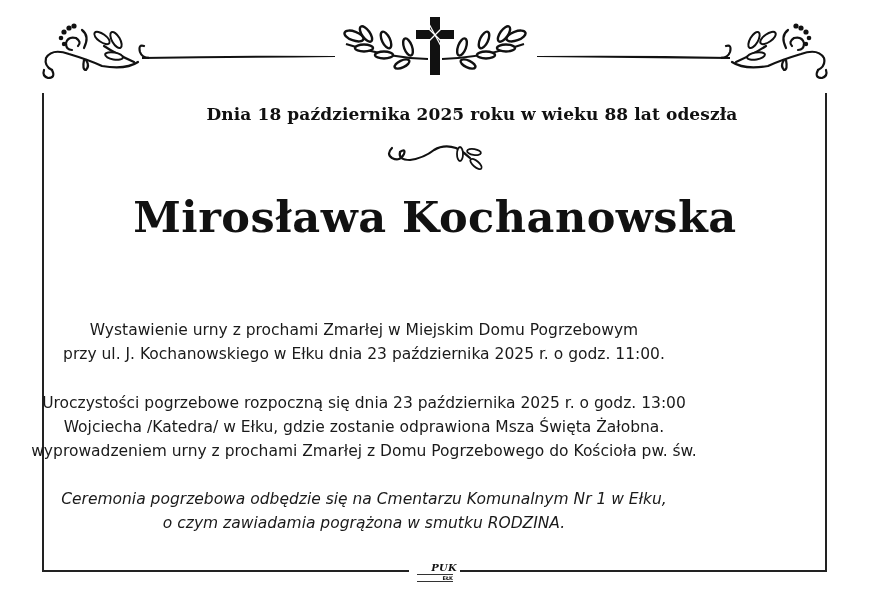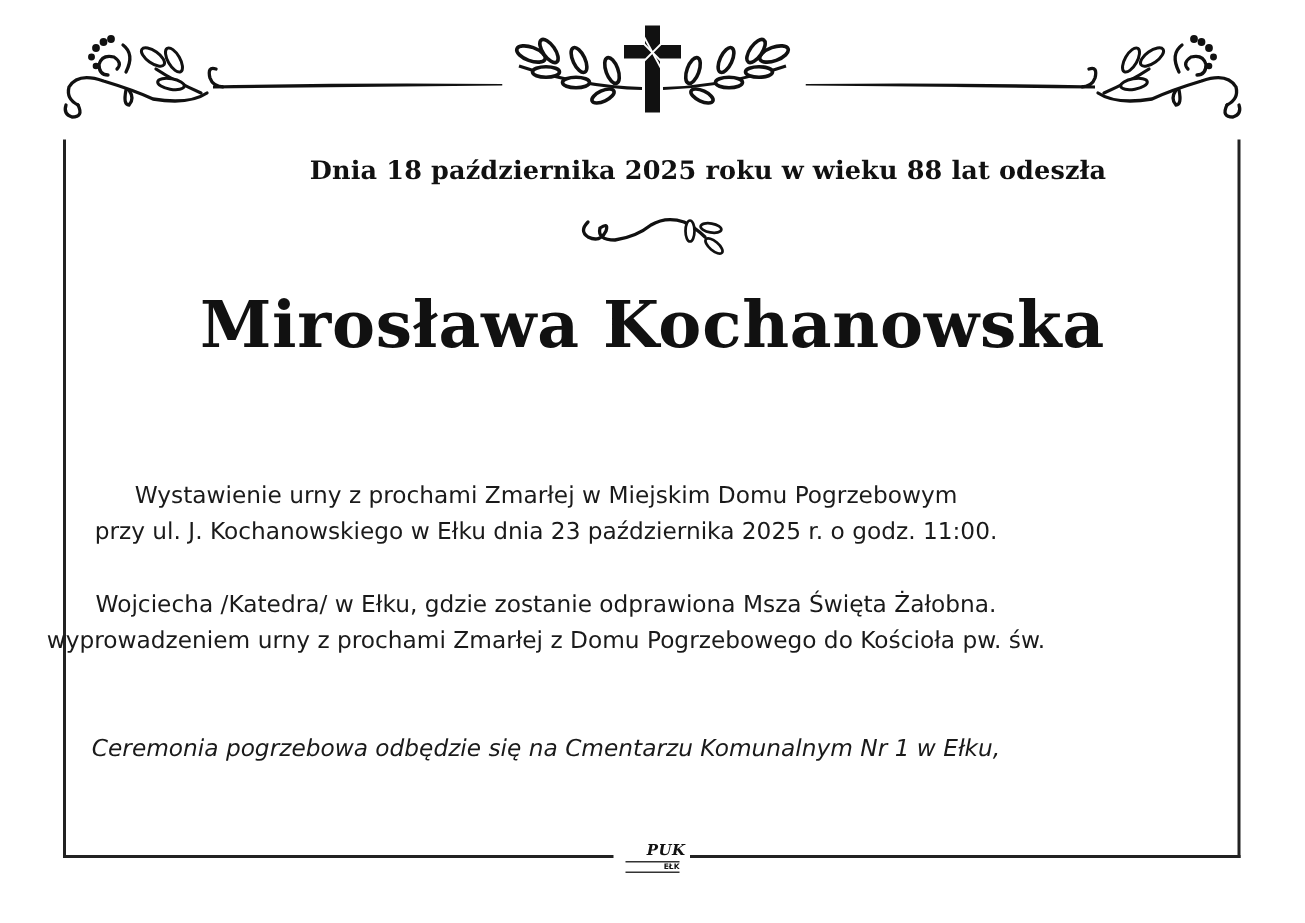--- a/index.html
+++ b/index.html
@@ -129,24 +129,26 @@
 </svg>
 
 <div class="name">Mirosława Kochanowska</div>
 
 <div class="para" style="top:318px;">
   <span>Wystawienie urny z prochami Zmarłej w Miejskim Domu Pogrzebowym</span>
   <span>przy ul. J. Kochanowskiego w Ełku dnia 23 października 2025 r. o godz. 11:00.</span>
 </div>
 
 <div class="para" style="top:391px;">
+  <span>Uroczystości pogrzebowe rozpoczną się dnia 23 października 2025 r. o godz. 13:00</span>
   <span>Wojciecha /Katedra/ w Ełku, gdzie zostanie odprawiona Msza Święta Żałobna.</span>
   <span>wyprowadzeniem urny z prochami Zmarłej z Domu Pogrzebowego do Kościoła pw. św.</span>
 </div>
 
 <div class="para" style="top:487px;font-style:italic;">
   <span>Ceremonia pogrzebowa odbędzie się na Cmentarzu Komunalnym Nr 1 w Ełku,</span>
+  <span>o czym zawiadamia pogrążona w smutku RODZINA.</span>
 </div>
 
 <div class="logo">
   <div class="logo-main">PUK</div>
   <div class="logo-sub">EŁK</div>
 </div>
 
 </body></html>

